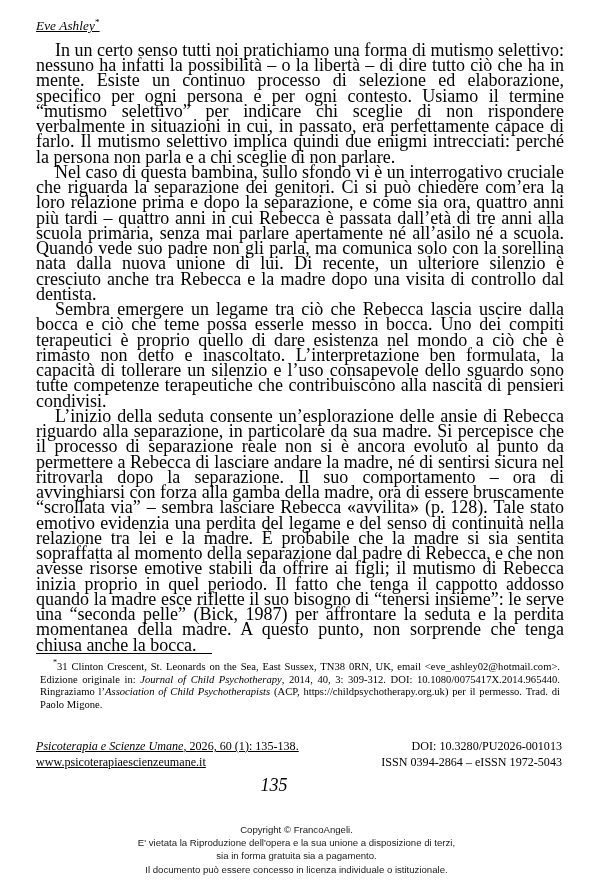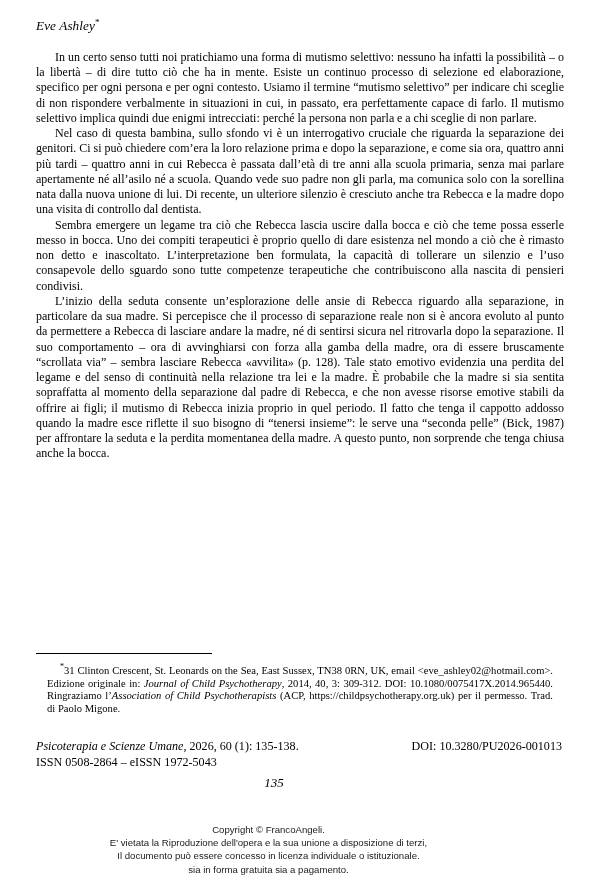--- a/index.html
+++ b/index.html
@@ -27,33 +27,34 @@
     position: absolute;
     left: 36px;
     top: 18px;
     width: 528px;
   }
 
   .author {
     font-style: italic;
     font-size: 13.2px;
     line-height: 1.2;
-    margin: 0 0 16px 0;
+    margin: 0 0 9px 0;
     letter-spacing: 0.1px;
+    text-decoration: underline;
   }
   .author .fn-mark {
     font-style: normal;
     font-size: 9px;
     vertical-align: super;
     line-height: 0;
   }
 
   .body-text p {
     margin: 0;
-    font-size: 12px;
+    font-size: 18px;
     line-height: 15.25px;
     text-align: justify;
     text-indent: 19px;
     hyphens: auto;
     -webkit-hyphens: auto;
     word-spacing: -0.1px;
   }
 
   .footnote-wrap {
     position: absolute;
@@ -65,21 +66,21 @@
     width: 176px;
     height: 0;
     border-top: 0.9px solid #000;
     margin: 0 0 7px 0;
   }
   .footnote {
     font-size: 10.6px;
     line-height: 12.7px;
     text-align: justify;
     text-indent: 13px;
-    margin: 11px;
+    margin: 4px;
   }
   .footnote .fn-mark {
     font-size: 8px;
     vertical-align: super;
     line-height: 0;
   }
   .it { font-style: italic; }
 
   .journal-block {
     position: absolute;
@@ -88,45 +89,46 @@
     width: 528px;
     font-size: 12.1px;
     line-height: 16px;
   }
   .jrow {
     display: flex;
     justify-content: space-between;
     align-items: baseline;
     width: 100%;
   }
-  .jrow .left { white-space: nowrap; }
+  .jrow .left { white-space: nowrap; text-decoration: underline; }
   .jrow .right { white-space: nowrap; }
   .jrow.first .right { padding-right: 2px; text-align: center; }
   .jrow.second .right { padding-right: 2px; }
 
   .page-number {
     position: absolute;
     left: 0;
     top: 775px;
     width: 548px;
     text-align: center;
     font-style: italic;
-    font-size: 13px;
+    font-size: 18px;
   }
 
   .copyright-footer {
     position: absolute;
     left: 0;
     top: 823px;
     width: 537px;
     text-align: center;
     font-family: "Liberation Sans", "DejaVu Sans", sans-serif;
     font-size: 9.6px;
     line-height: 13.2px;
     color: #1a1a1a;
+    padding-left: 28px;
   }
   .copyright-footer div { white-space: nowrap; }
 </style>
 </head>
 <body>
 
 <div class="page">
 
   <div class="content">
 
@@ -147,26 +149,27 @@
     <div class="footnote-rule"></div>
     <p class="footnote"><span class="fn-mark">*</span><span>31 Clinton Crescent, St. Leonards on the Sea, East Sussex, TN38 0RN, UK, email &lt;eve_ashley02@hotmail.com&gt;. Edizione originale in: </span><span class="it">Journal of Child Psychotherapy</span><span>, 2014, 40, 3: 309-312. DOI: 10.1080/0075417X.2014.965440. Ringraziamo l’</span><span class="it">Association of Child Psychotherapists</span><span> (ACP, https://childpsychotherapy.org.uk) per il permesso. Trad. di Paolo Migone.</span></p>
   </div>
 
   <div class="journal-block">
     <div class="jrow first">
       <span class="left"><span class="it">Psicoterapia e Scienze Umane</span><span>, 2026, 60 (1): 135-138.</span></span>
       <span class="right">DOI: 10.3280/PU2026-001013</span>
     </div>
     <div class="jrow second">
-      <span class="right">ISSN 0508-2864 – eISSN 1972-5043</span>
+      <span class="left">www.psicoterapiaescienzeumane.it</span>
+      <span class="right">ISSN 0394-2864 – eISSN 1972-5043</span>
     </div>
   </div>
 
   <div class="page-number">135</div>
 
   <div class="copyright-footer">
     <div>Copyright © FrancoAngeli.</div>
     <div>E' vietata la Riproduzione dell'opera e la sua unione a disposizione di terzi,</div>
+    <div>sia in forma gratuita sia a pagamento.</div>
     <div>Il documento può essere concesso in licenza individuale o istituzionale.</div>
-    <div>sia in forma gratuita sia a pagamento.</div>
   </div>
 
 </div>
 
 </body></html>

